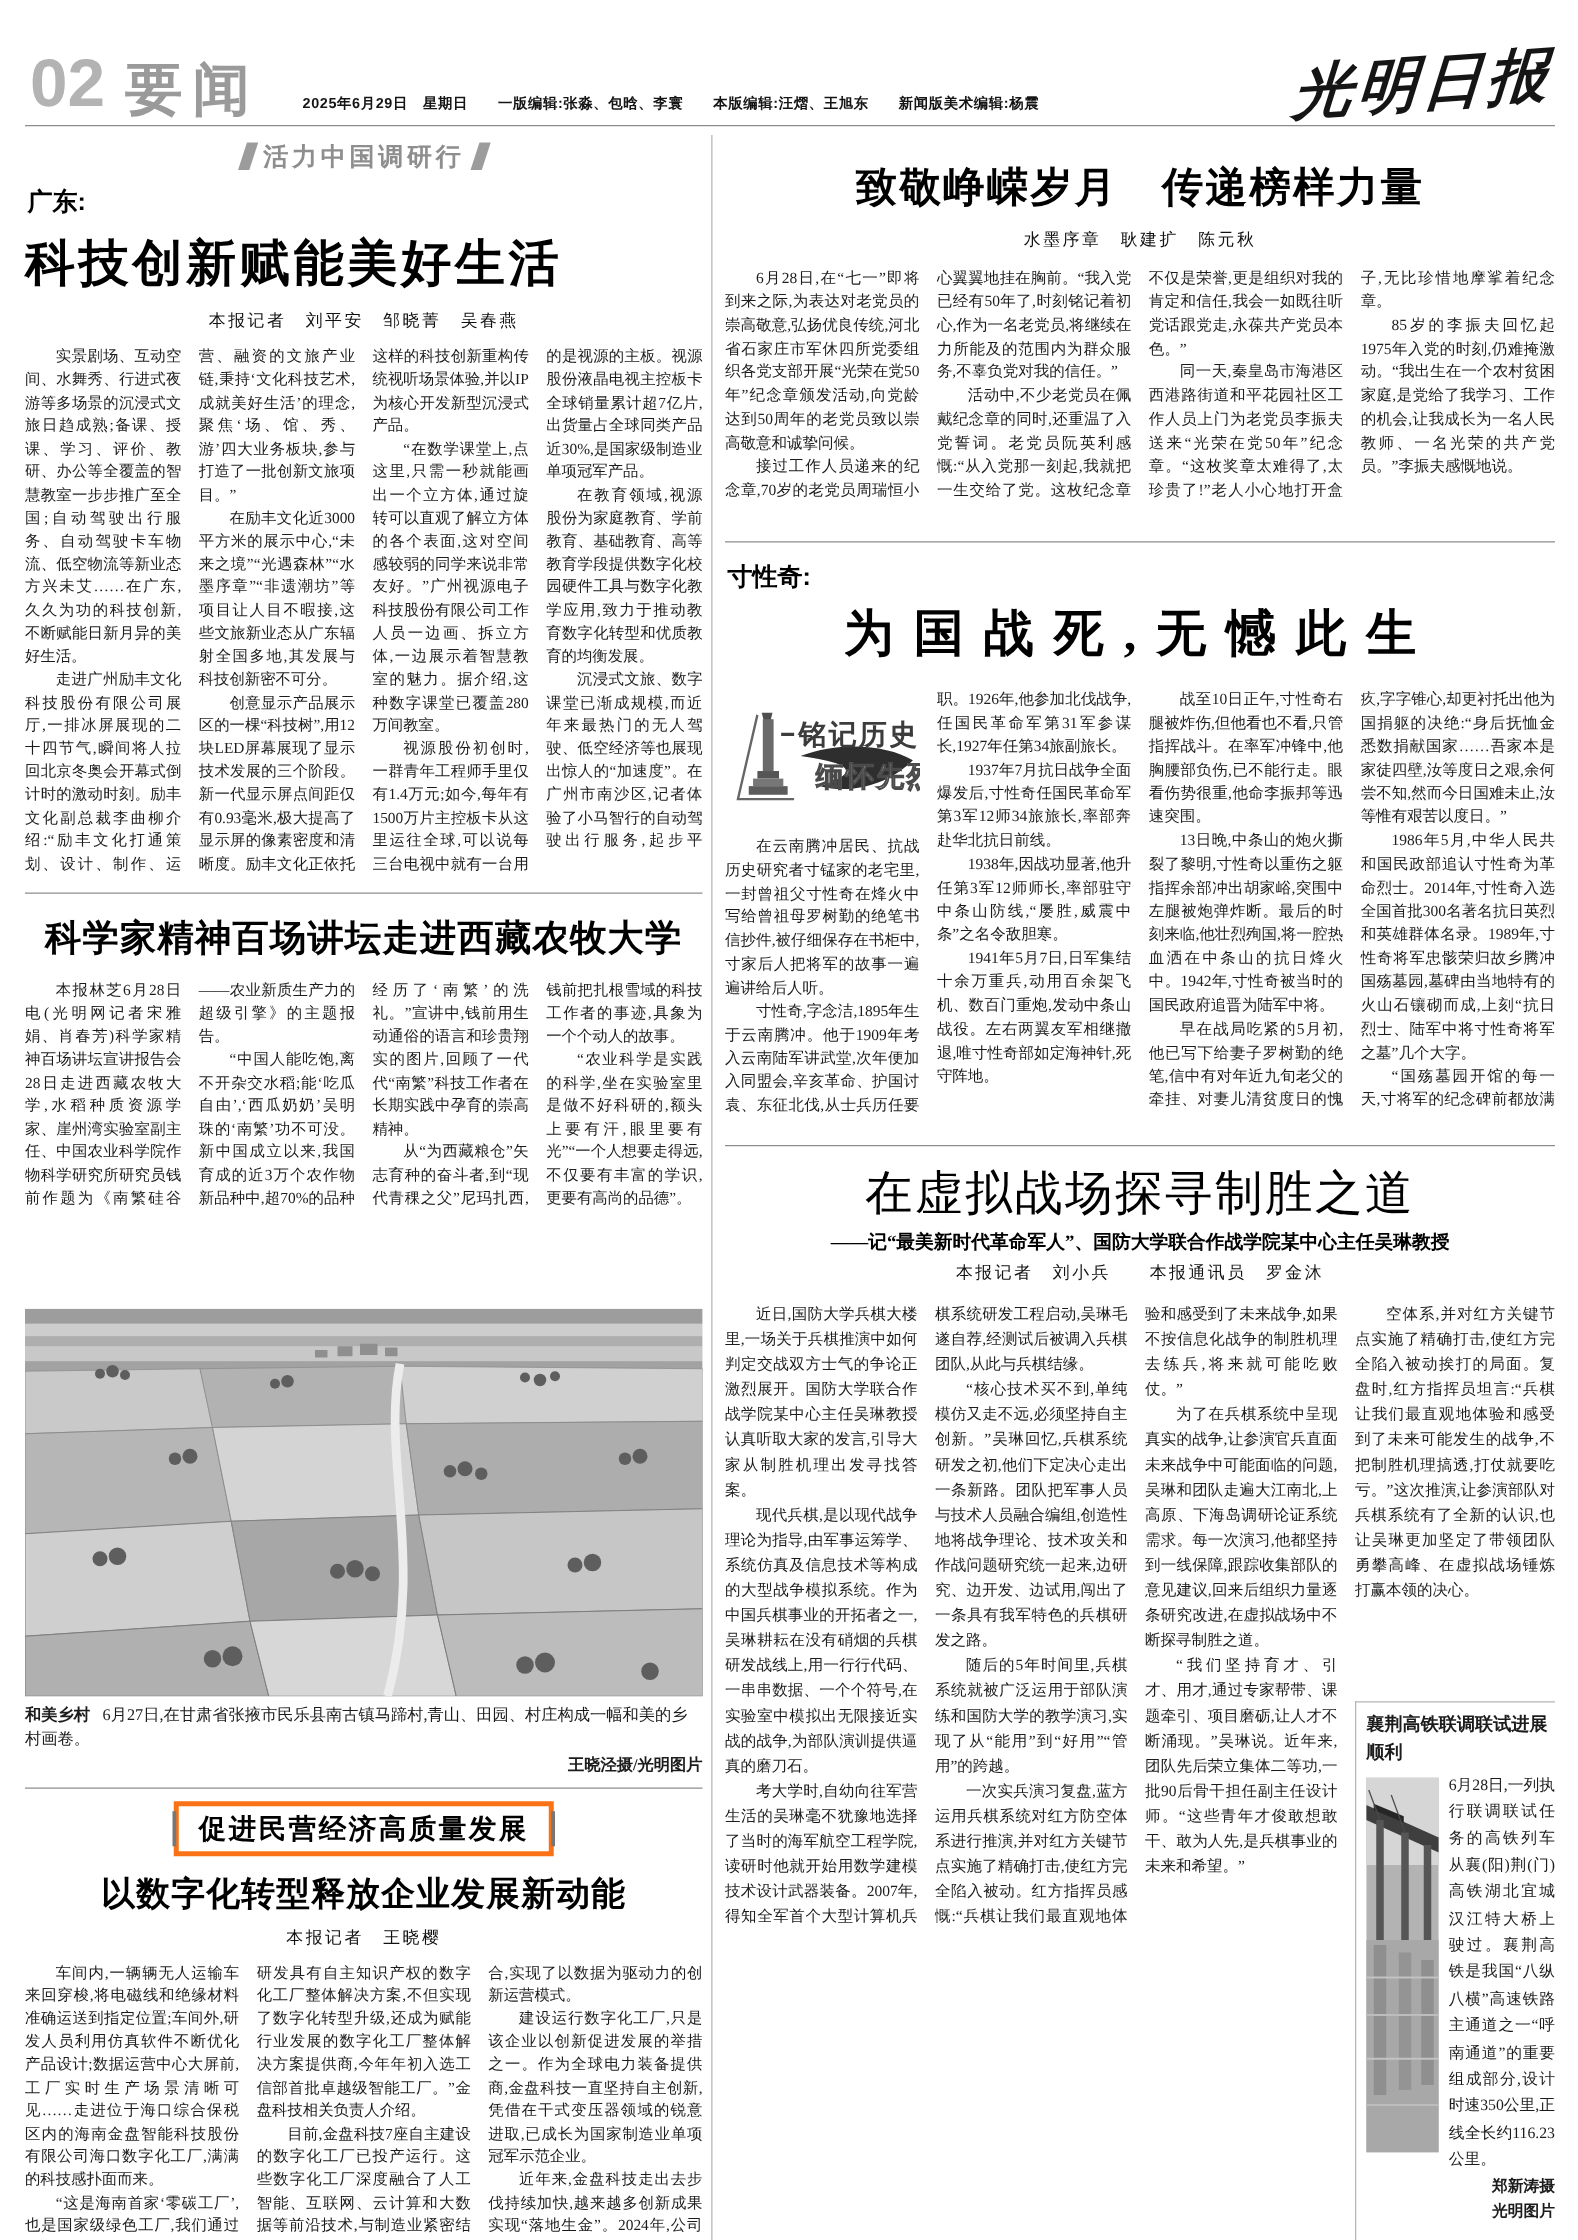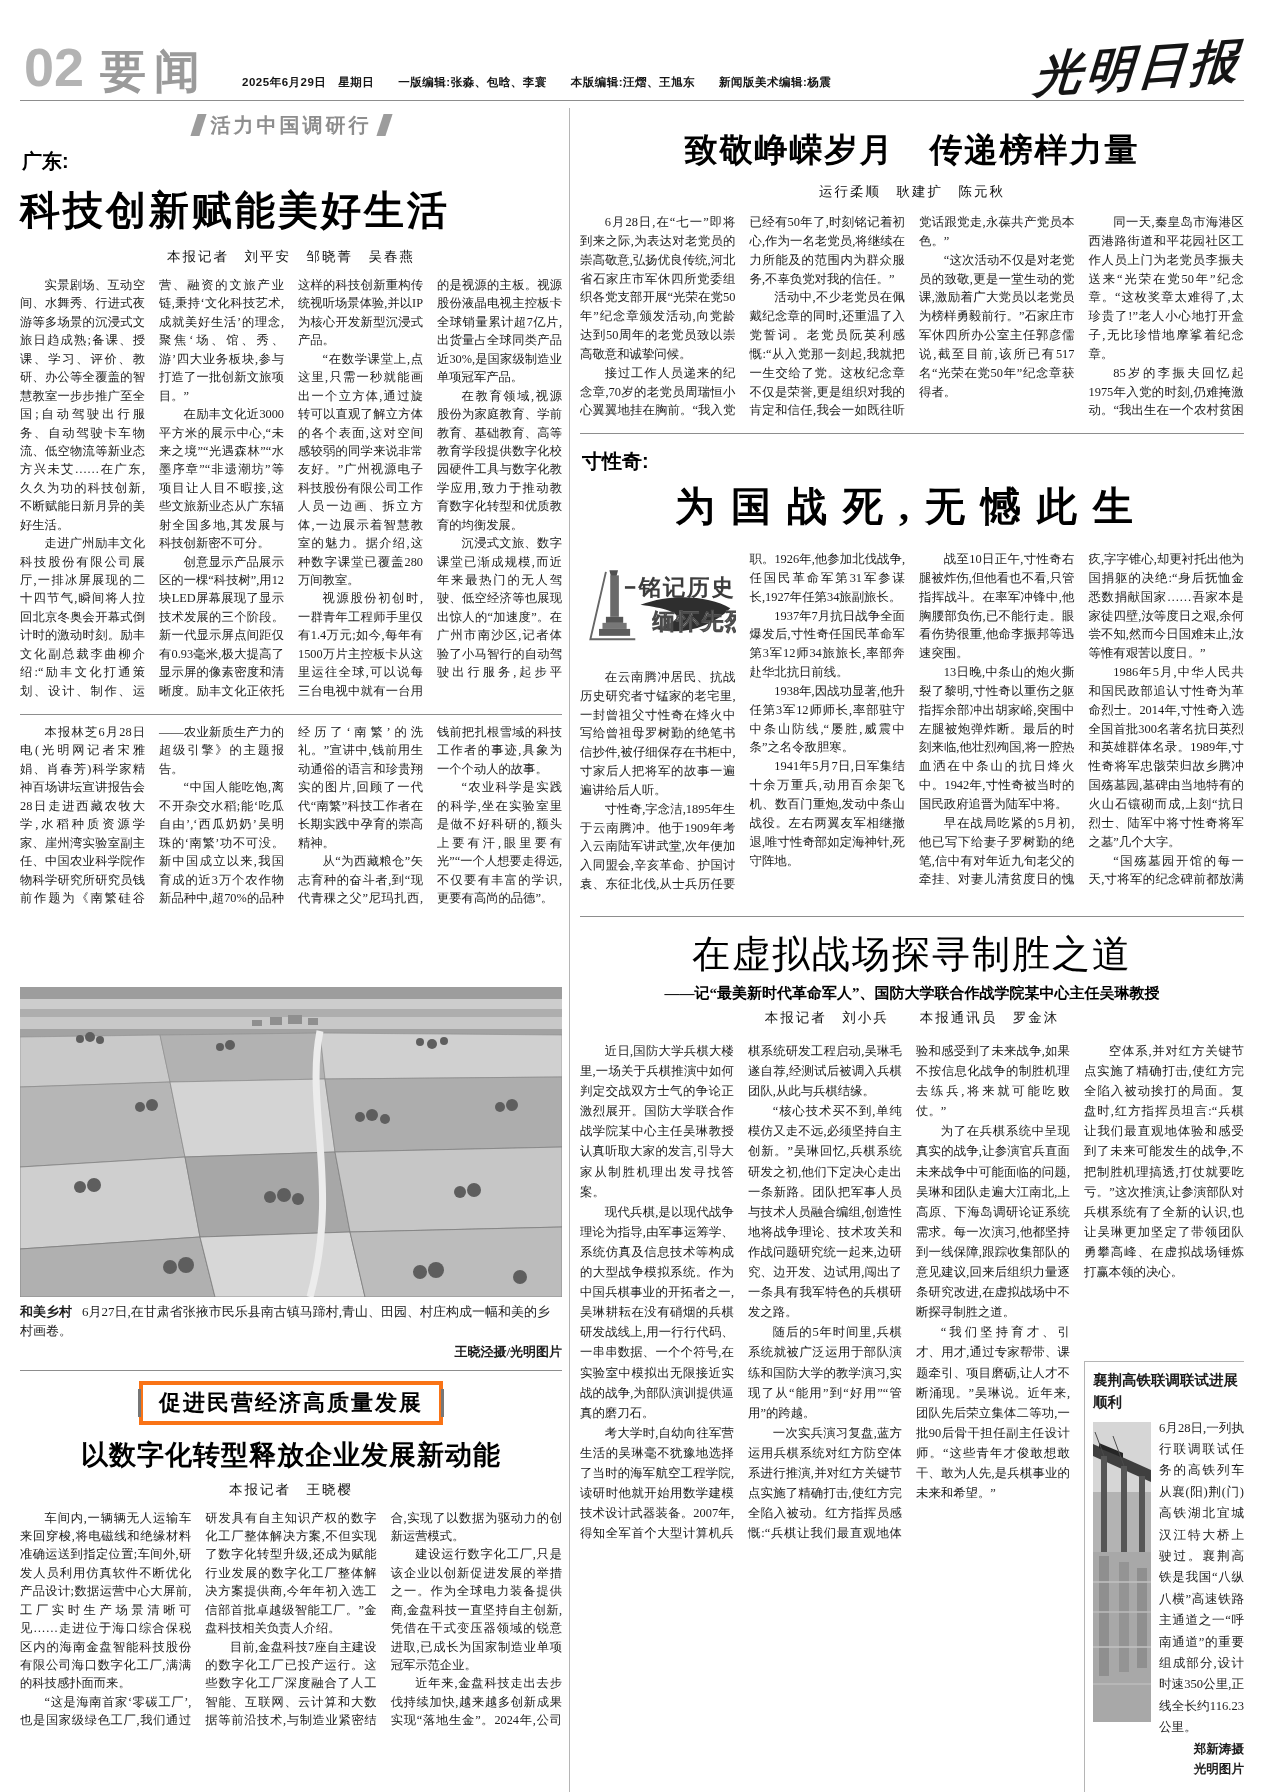--- a/index.html
+++ b/index.html
@@ -118,20 +118,21 @@
           <p>“在数学课堂上,点这里,只需一秒就能画出一个立方体,通过旋转可以直观了解立方体的各个表面,这对空间感较弱的同学来说非常友好。”广州视源电子科技股份有限公司工作人员一边画、拆立方体,一边展示着智慧教室的魅力。据介绍,这种数字课堂已覆盖280万间教室。</p>
           <p>视源股份初创时,一群青年工程师手里仅有1.4万元;如今,每年有1500万片主控板卡从这里运往全球,可以说每三台电视中就有一台用的是视源的主板。视源股份液晶电视主控板卡全球销量累计超7亿片,出货量占全球同类产品近30%,是国家级制造业单项冠军产品。</p>
           <p>在教育领域,视源股份为家庭教育、学前教育、基础教育、高等教育学段提供数字化校园硬件工具与数字化教学应用,致力于推动教育数字化转型和优质教育的均衡发展。</p>
           <p>沉浸式文旅、数字课堂已渐成规模,而近年来最热门的无人驾驶、低空经济等也展现出惊人的“加速度”。在广州市南沙区,记者体验了小马智行的自动驾驶出行服务,起步平稳、运行柔顺、变道丝滑。</p>
         </div>
     </div>
 
     <hr class="hrule">
 
     <div>
+      <h2 class="headline-2">科学家精神百场讲坛走进西藏农牧大学</h2>
       <div class="body-cols body-a2">
           <p>本报林芝6月28日电(光明网记者宋雅娟、肖春芳)科学家精神百场讲坛宣讲报告会28日走进西藏农牧大学,水稻种质资源学家、崖州湾实验室副主任、中国农业科学院作物科学研究所研究员钱前作题为《南繁硅谷——农业新质生产力的超级引擎》的主题报告。</p>
           <p>“中国人能吃饱,离不开杂交水稻;能‘吃瓜自由’,‘西瓜奶奶’吴明珠的‘南繁’功不可没。新中国成立以来,我国育成的近3万个农作物新品种中,超70%的品种经历了‘南繁’的洗礼。”宣讲中,钱前用生动通俗的语言和珍贵翔实的图片,回顾了一代代“南繁”科技工作者在长期实践中孕育的崇高精神。</p>
           <p>从“为西藏粮仓”矢志育种的奋斗者,到“现代青稞之父”尼玛扎西,钱前把扎根雪域的科技工作者的事迹,具象为一个个动人的故事。</p>
           <p>“农业科学是实践的科学,坐在实验室里是做不好科研的,额头上要有汗,眼里要有光”“一个人想要走得远,不仅要有丰富的学识,更要有高尚的品德”。</p>
         </div>
     </div>
 
     <svg class="main-photo" viewBox="0 0 542 310" preserveAspectRatio="none">
       <rect width="542" height="310" fill="#bdbdbd"></rect>
@@ -209,26 +210,25 @@
           <p>建设运行数字化工厂,只是该企业以创新促进发展的举措之一。作为全球电力装备提供商,金盘科技一直坚持自主创新,凭借在干式变压器领域的锐意进取,已成长为国家制造业单项冠军示范企业。</p>
           <p>近年来,金盘科技走出去步伐持续加快,越来越多创新成果实现“落地生金”。2024年,公司三项成果入选海南省先进装备制造认定名单。今年3月底,金盘科技荣获“国家企业技术中心”称号,标志着企业在创新体系建设方面取得新突破。</p>
         </div>
     </div>
   </div>
 
   <div class="region-right">
 
     <div>
       <h2 class="headline-4">致敬峥嵘岁月　传递榜样力量</h2>
-      <div class="byline">运行柔顺　耿建扩　陈元秋</div>
+      <div class="byline">水墨序章　耿建扩　陈元秋</div>
       <div class="body-cols body-a4">
           <p>6月28日,在“七一”即将到来之际,为表达对老党员的崇高敬意,弘扬优良传统,河北省石家庄市军休四所党委组织各党支部开展“光荣在党50年”纪念章颁发活动,向党龄达到50周年的老党员致以崇高敬意和诚挚问候。</p>
           <p>接过工作人员递来的纪念章,70岁的老党员周瑞恒小心翼翼地挂在胸前。“我入党已经有50年了,时刻铭记着初心,作为一名老党员,将继续在力所能及的范围内为群众服务,不辜负党对我的信任。”</p>
           <p>活动中,不少老党员在佩戴纪念章的同时,还重温了入党誓词。老党员阮英利感慨:“从入党那一刻起,我就把一生交给了党。这枚纪念章不仅是荣誉,更是组织对我的肯定和信任,我会一如既往听党话跟党走,永葆共产党员本色。”</p>
-          <p>“这次活动不仅是对老党员的致敬,更是一堂生动的党课,激励着广大党员以老党员为榜样勇毅前行。”石家庄市军休四所办公室主任郭彦儒说,截至目前,该所已有517名“光荣在党50年”纪念章获得者。</p>
           <p>同一天,秦皇岛市海港区西港路街道和平花园社区工作人员上门为老党员李振夫送来“光荣在党50年”纪念章。“这枚奖章太难得了,太珍贵了!”老人小心地打开盒子,无比珍惜地摩挲着纪念章。</p>
           <p>85岁的李振夫回忆起1975年入党的时刻,仍难掩激动。“我出生在一个农村贫困家庭,是党给了我学习、工作的机会,让我成长为一名人民教师、一名光荣的共产党员。”李振夫感慨地说。</p>
         </div>
     </div>
 
     <hr class="hrule">
 
     <div>
       <div class="label-5">寸性奇:</div>
       <h2 class="headline-5">为国战死,无憾此生</h2>

